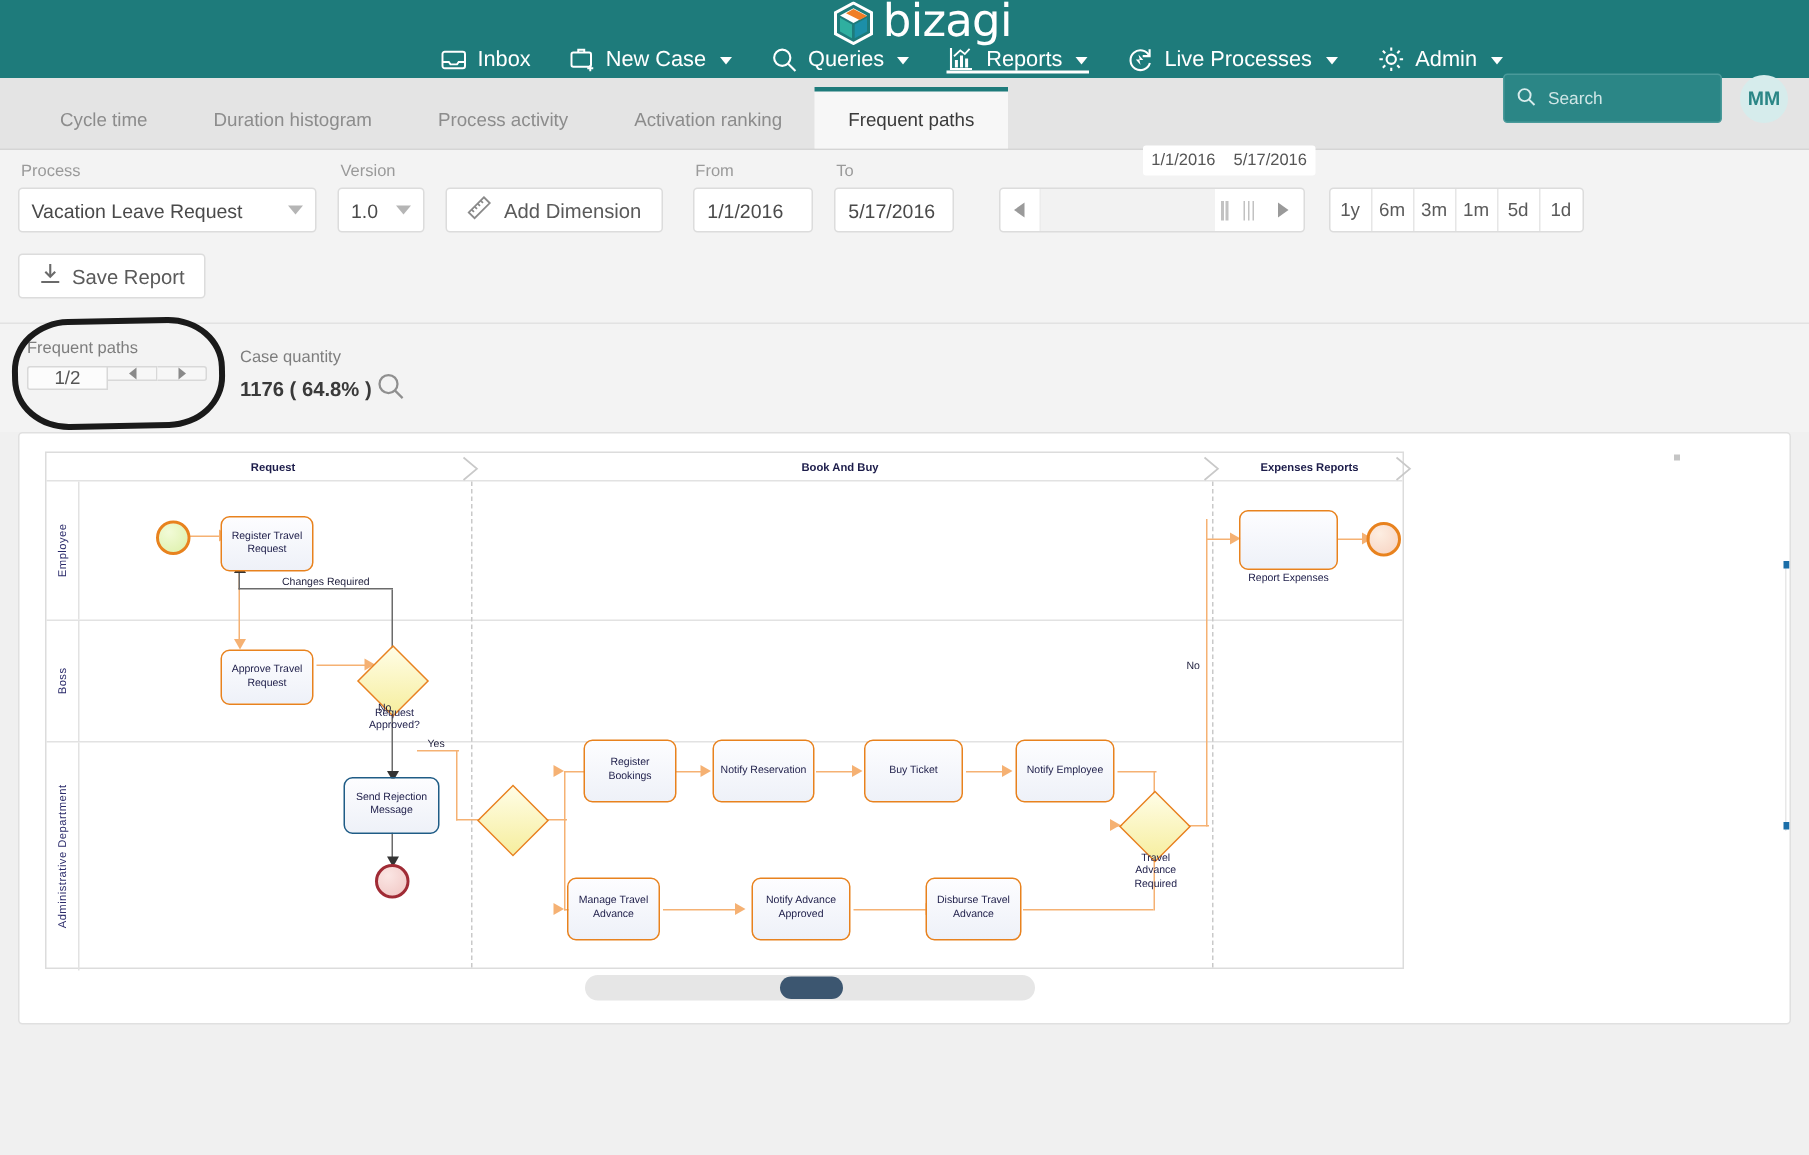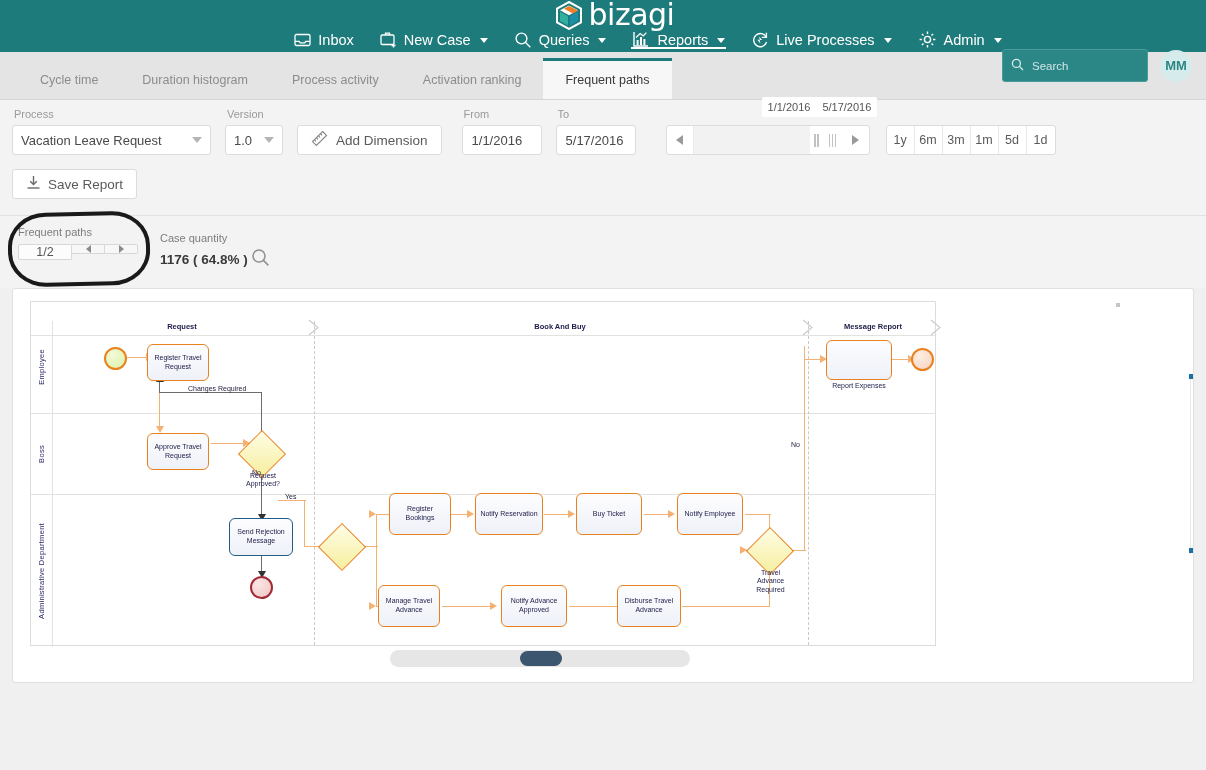--- a/index.html
+++ b/index.html
@@ -205,21 +205,21 @@
     border-right:1px solid #e2e2e2;
     display:flex; align-items:center; justify-content:center;
   }
   .lanelabel {
     writing-mode:vertical-rl; transform:rotate(180deg);
     font-size:7.5px; color:#2a2a6a; letter-spacing:0.3px;
     white-space:nowrap;
   }
   
   #phasehdr {
-    position:absolute; left:0; right:0; top:15px; height:19px;
+    position:absolute; left:0; right:0; top:0; height:19px;
     border-bottom:1px solid #e2e2e2;
   }
   .phase {
     position:absolute; top:0; height:19px;
     display:flex; align-items:center; justify-content:center;
     font-size:7.5px; color:#1c1c4a; font-weight:bold;
   }
   .phasesep {
     position:absolute; top:2px; width:11px; height:15px;
   }
@@ -534,21 +534,21 @@
   </div>
 </div>
 
 <div id="diagcard">
 
   <div id="pool">
 
     <div id="phasehdr">
       <div class="phase" style="left:22px;width:258px;">Request</div>
       <div class="phase" style="left:283px;width:492px;">Book And Buy</div>
-      <div class="phase" style="left:778px;width:128px;">Message Report</div>
+      <div class="phase" style="left:778px;width:128px;">Expenses Reports</div>
 
       <div class="phasesep" style="left:277px;">
         <svg width="13" height="17" viewBox="0 0 13 17">
             <path d="M1 1l9 7.5L1 16" fill="none" stroke="#c9c9c9" stroke-width="1.1"></path>
           </svg>
       </div>
       <div class="phasesep" style="left:771px;">
         <svg width="13" height="17" viewBox="0 0 13 17">
             <path d="M1 1l9 7.5L1 16" fill="none" stroke="#c9c9c9" stroke-width="1.1"></path>
           </svg>

